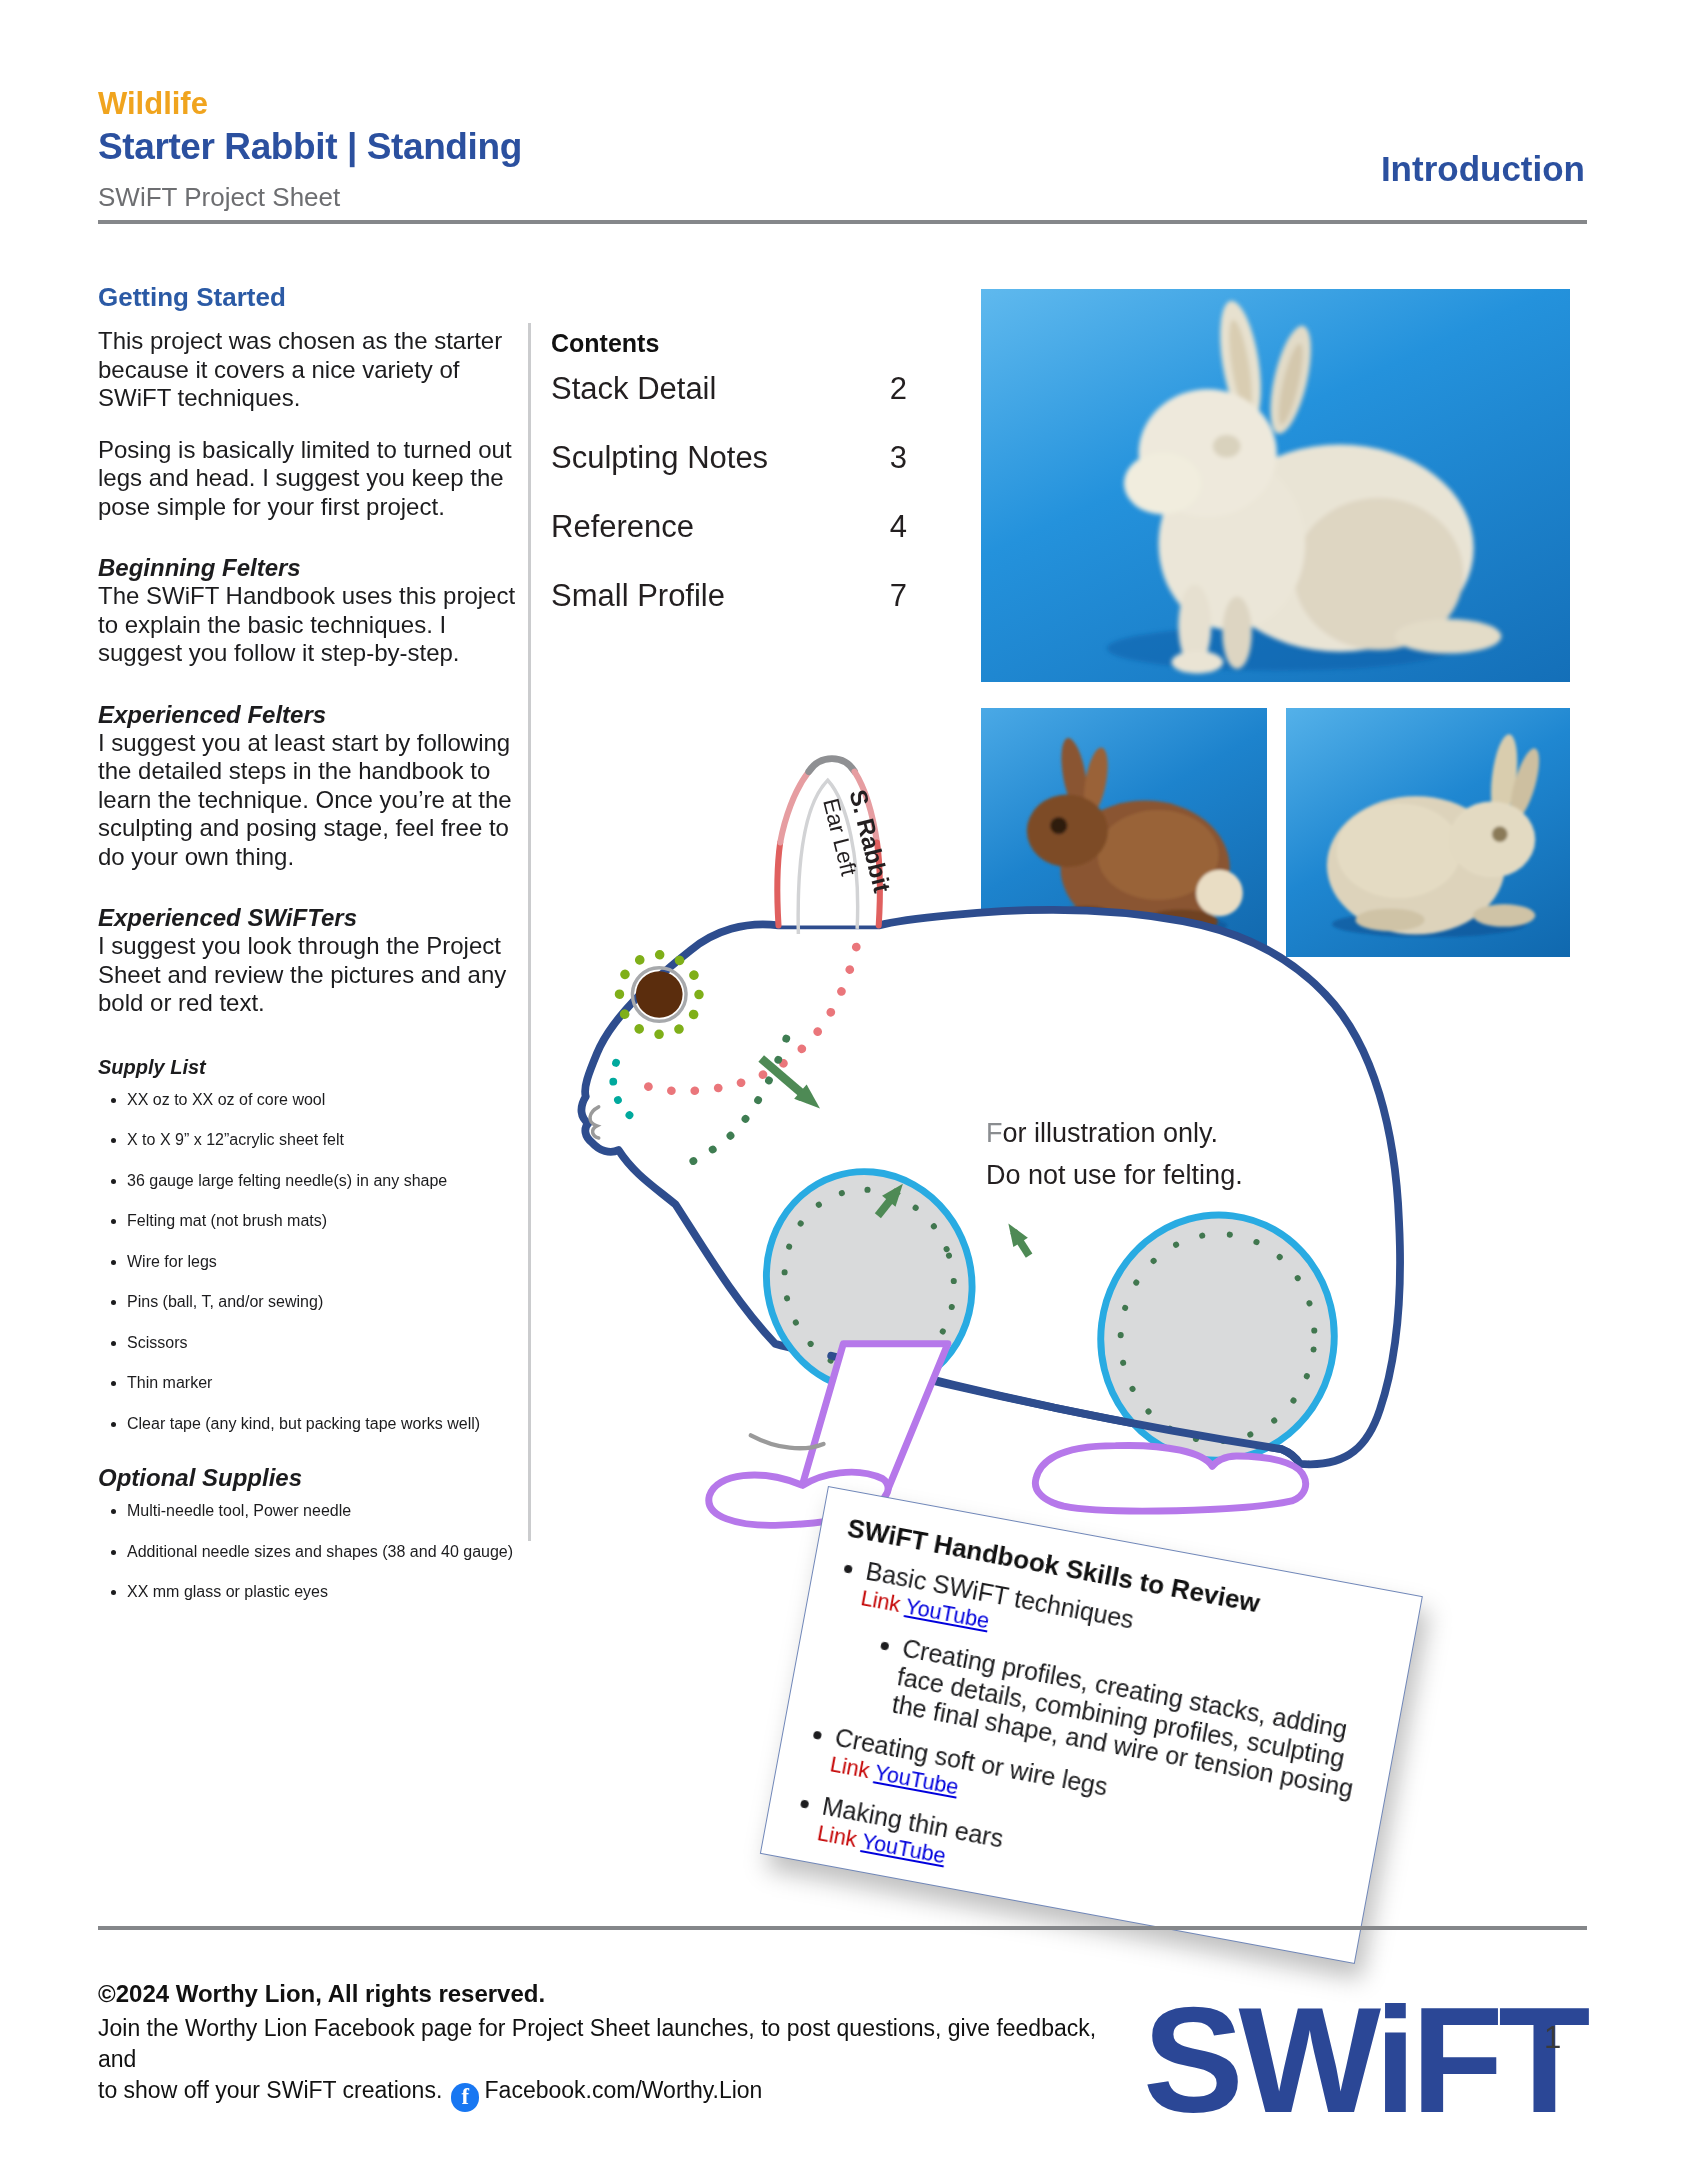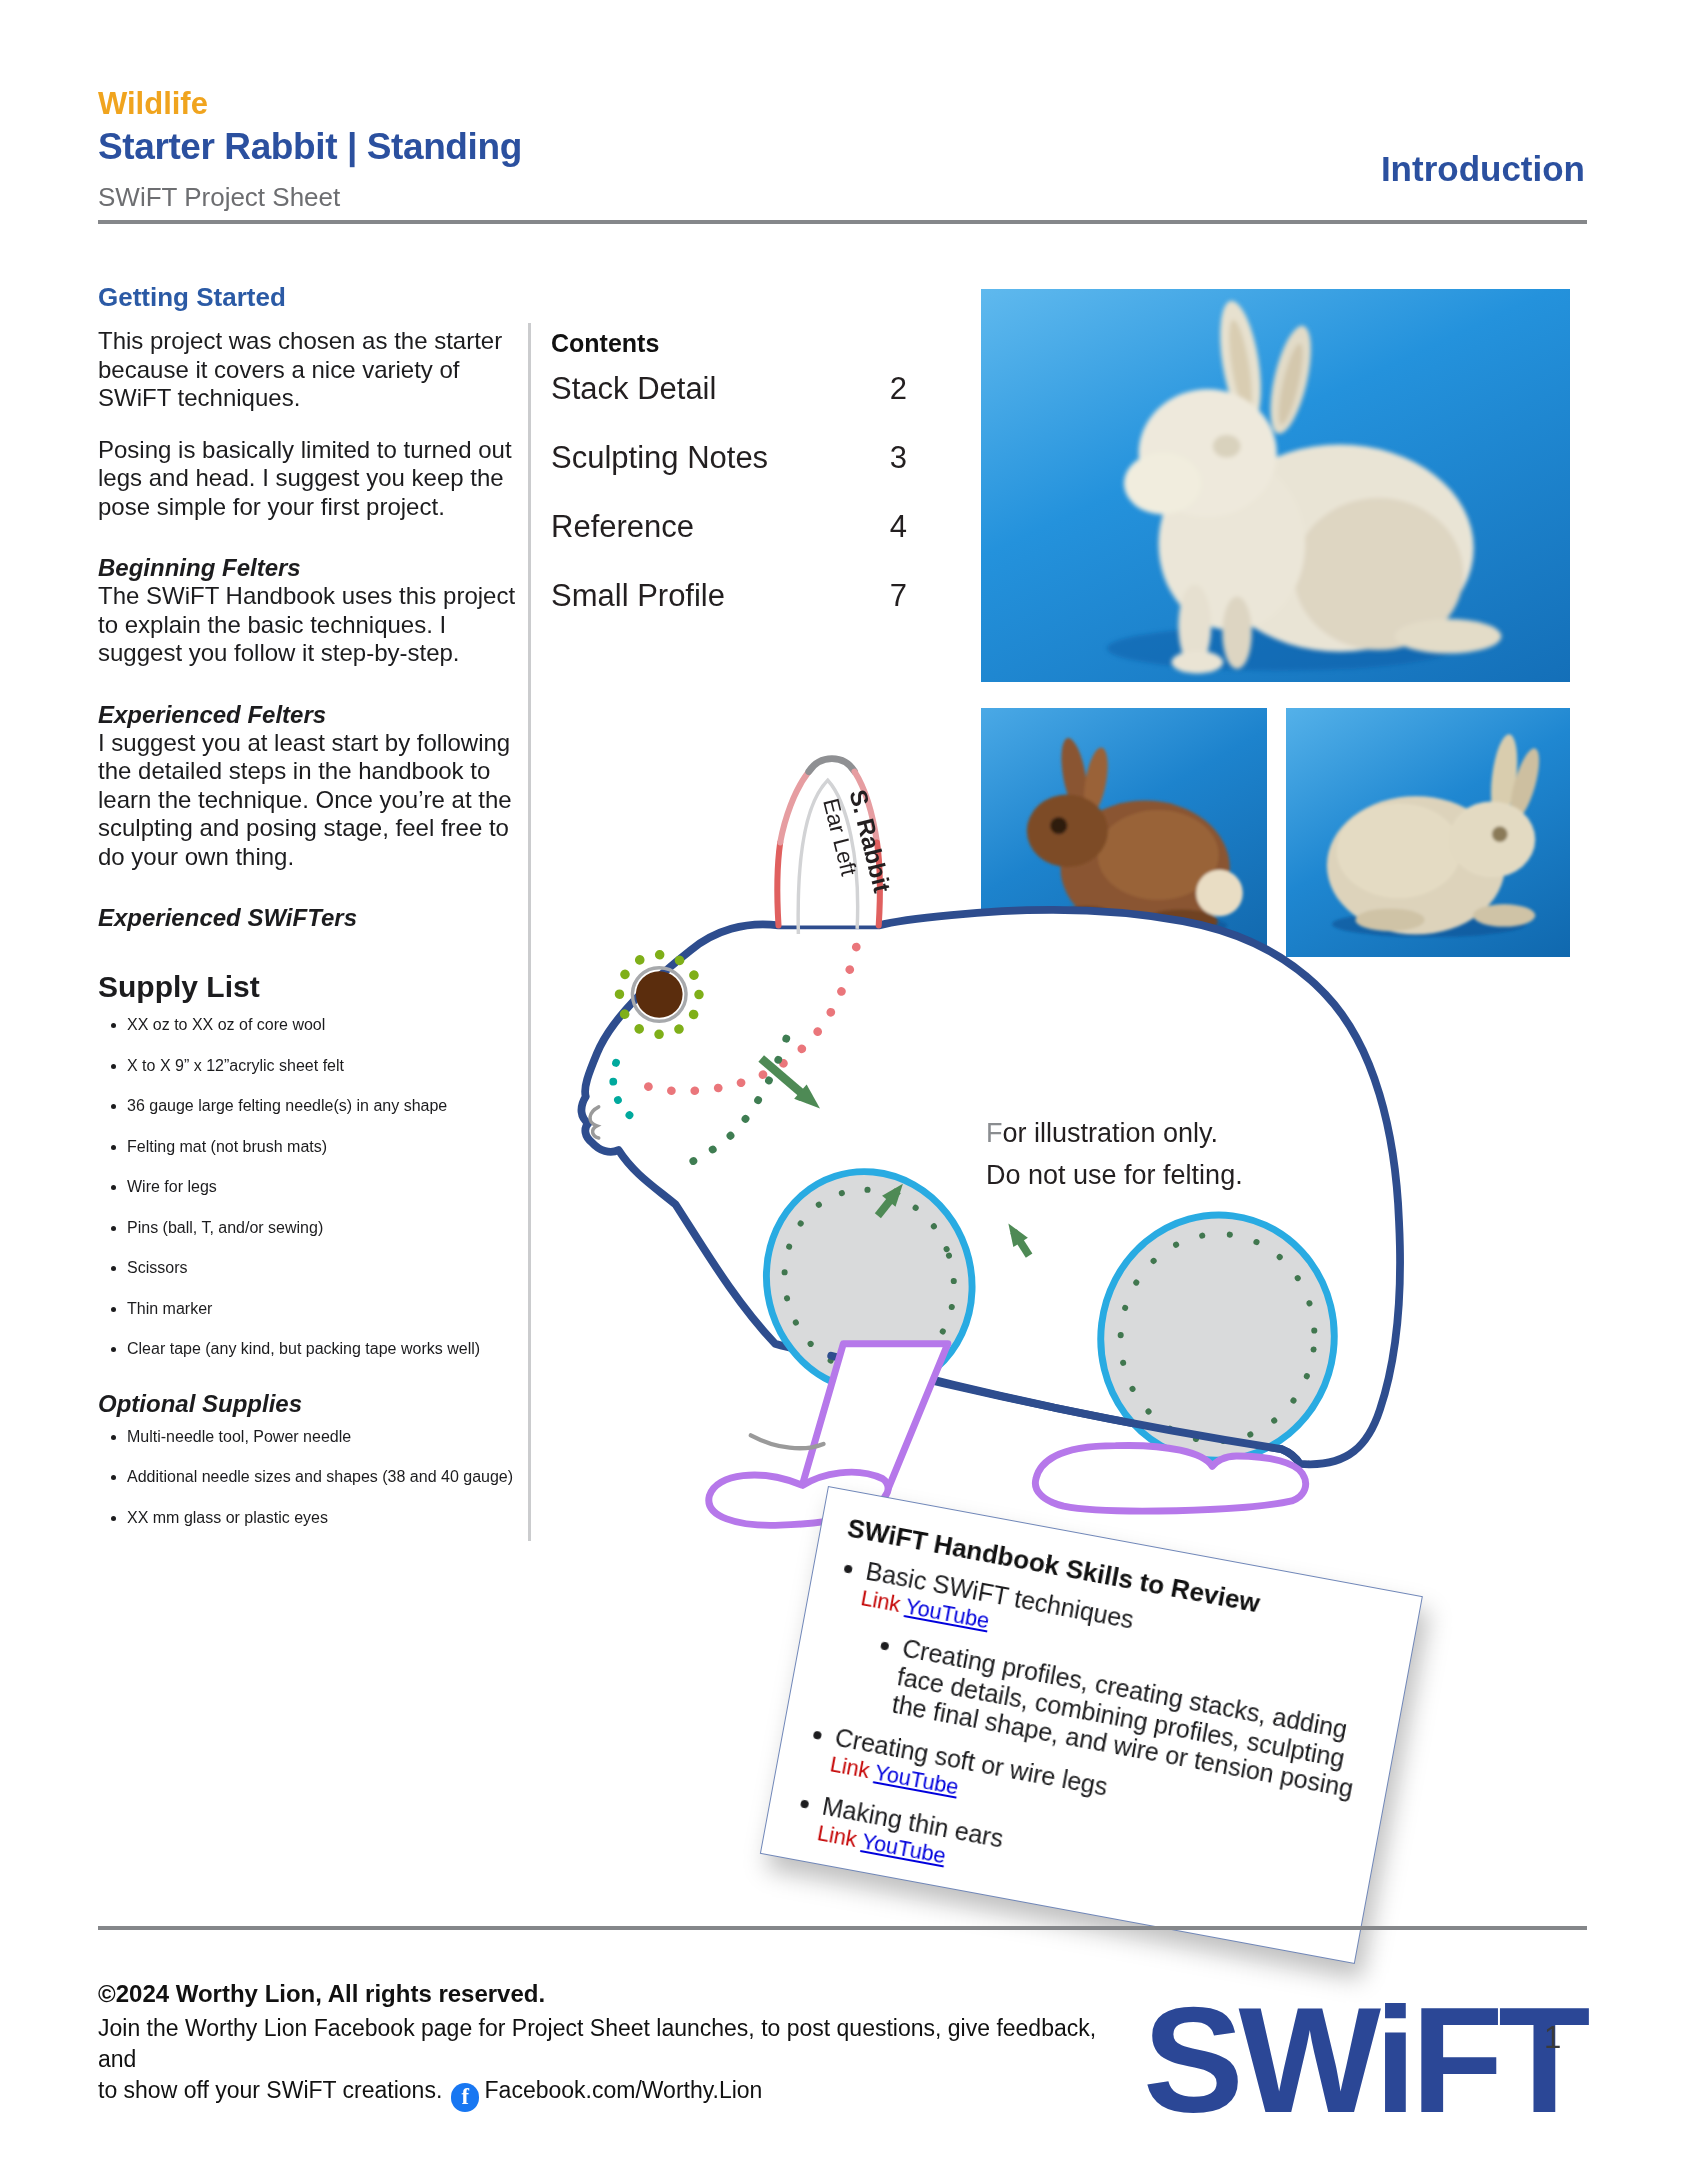--- a/index.html
+++ b/index.html
@@ -14,21 +14,21 @@
   .section-label{position:absolute;right:98px;top:149px;font-size:35px;font-weight:bold;color:#2B509F;}
   .rule{position:absolute;left:98px;width:1489px;height:4.3px;background:#85878a;}
   .rule-top{top:220px;}
   .rule-bottom{top:1926px;}
   
   .col-left{position:absolute;left:98px;top:282px;width:434px;}
   .col-left h2{font-size:26px;font-weight:bold;color:#2B5AA5;margin:0 0 14px 0;}
   .col-left p{font-size:24px;line-height:28.5px;margin:0 0 23px 0;}
   .col-left h3{font-size:24px;font-weight:bold;font-style:italic;color:#1c1c1e;margin:33px 0 0 0;}
   .col-left h3.tight{margin-bottom:0;}
-  .col-left h4{font-size:30px;font-weight:bold;margin:38px 0 7px 0;}
+  .col-left h4{font-size:20px;font-weight:bold;margin:38px 0 7px 0;font-style:italic;}
   .col-left ul{margin:5.2px 0 0 0;padding:0 0 0 29px;}
   .col-left li{font-size:16px;line-height:28.5px;margin-bottom:12px;}
   
   .v-divider{position:absolute;left:528px;top:323px;width:2.6px;height:1218px;background:#cbccce;}
   .contents{position:absolute;left:551px;top:329px;width:356px;}
   .contents h4{font-size:25px;font-weight:bold;margin:0 0 12px 0;color:#111;}
   .toc-row{display:flex;justify-content:space-between;font-size:31px;line-height:38px;margin-bottom:31px;color:#231f20;}
   
   .photo{position:absolute;overflow:hidden;}
   .photo-main{left:981px;top:289px;width:589px;height:393px;background:linear-gradient(155deg,#5fb9ee 0%,#2492dc 40%,#146fb8 100%);}
@@ -83,20 +83,21 @@
     <p>This project was chosen as the starter because it covers a nice variety of SWiFT techniques.</p>
     <p>Posing is basically limited to turned out legs and head. I suggest you keep the pose simple for your first project.</p>
 
     <h3 class="tight">Beginning Felters</h3>
     <p>The SWiFT Handbook uses this project to explain the basic techniques. I suggest you follow it step-by-step.</p>
 
     <h3 class="tight">Experienced Felters</h3>
     <p>I suggest you at least start by following the detailed steps in the handbook to learn the technique. Once you’re at the sculpting and posing stage, feel free to do your own thing.</p>
 
     <h3 class="tight" style="">Experienced SWiFTers</h3>
+    <p>I suggest you look through the Project Sheet and review the pictures and any bold or red text.</p>
 
     <h4>Supply List</h4>
     <ul>
       <li>XX oz to XX oz of core wool</li>
       <li>X to X 9” x 12”acrylic sheet felt</li>
       <li>36 gauge large felting needle(s) in any shape</li>
       <li>Felting mat (not brush mats)</li>
       <li>Wire for legs</li>
       <li>Pins (ball, T, and/or sewing)</li>
       <li>Scissors</li>

